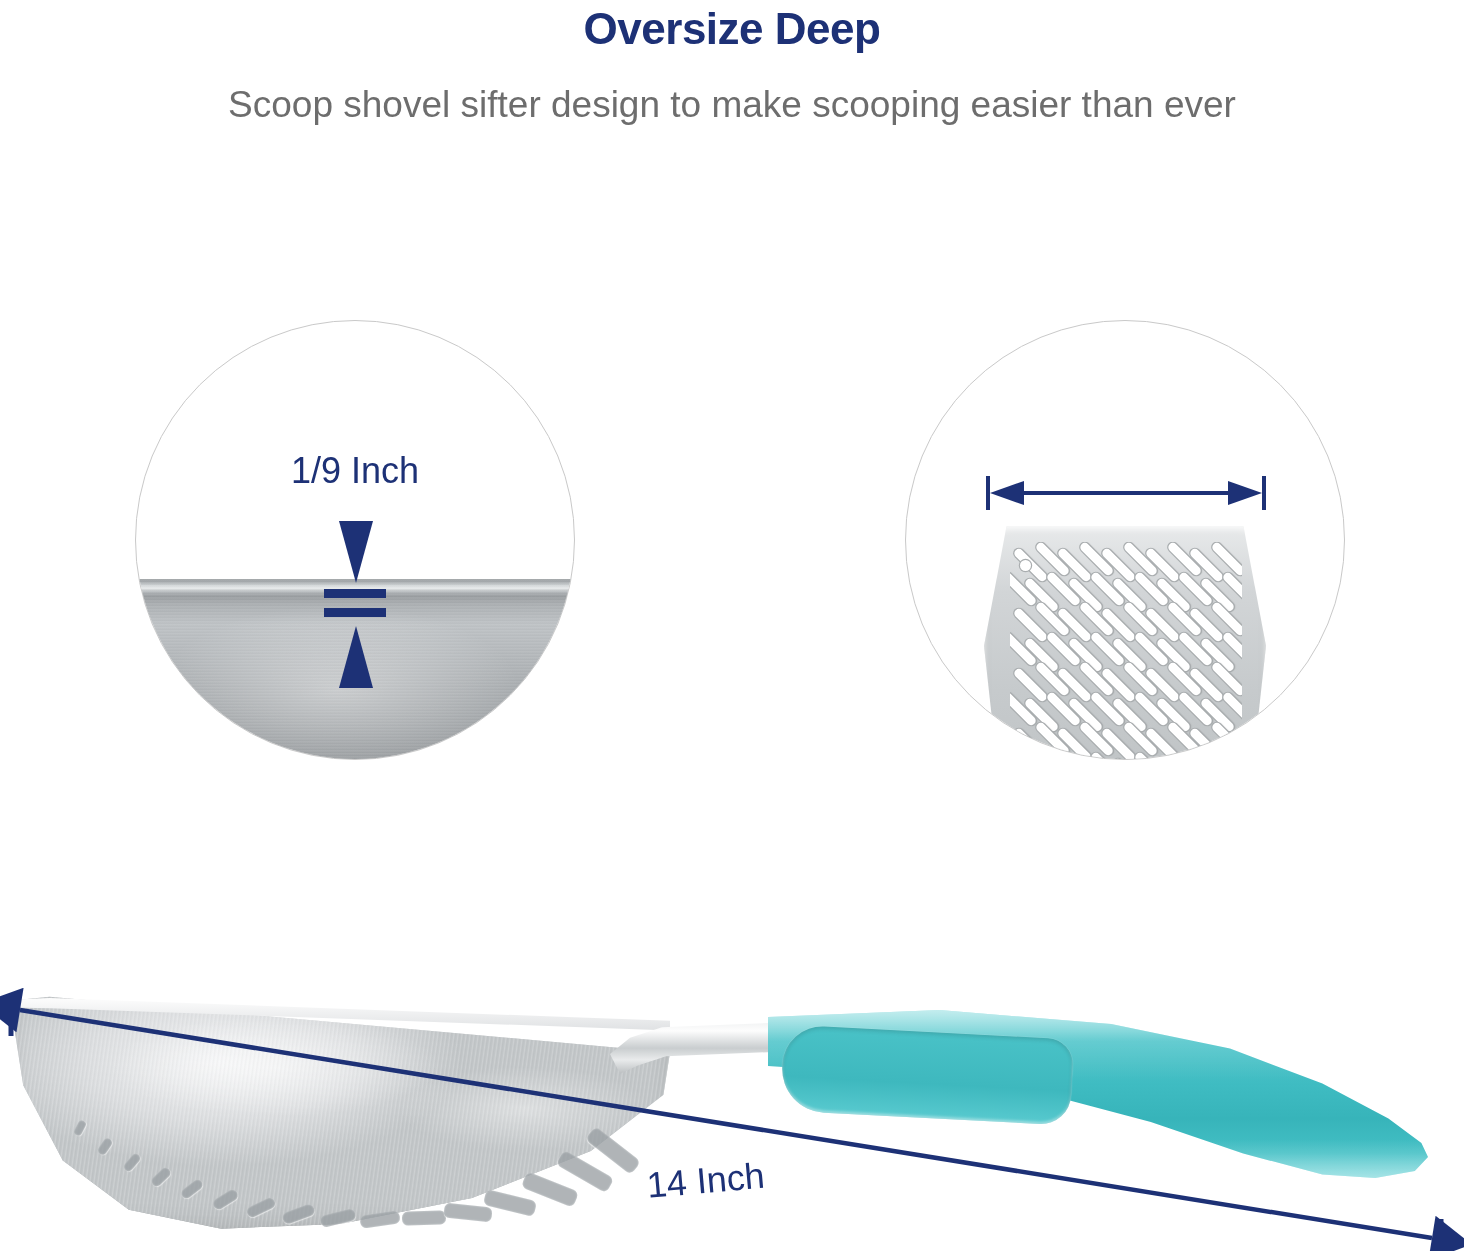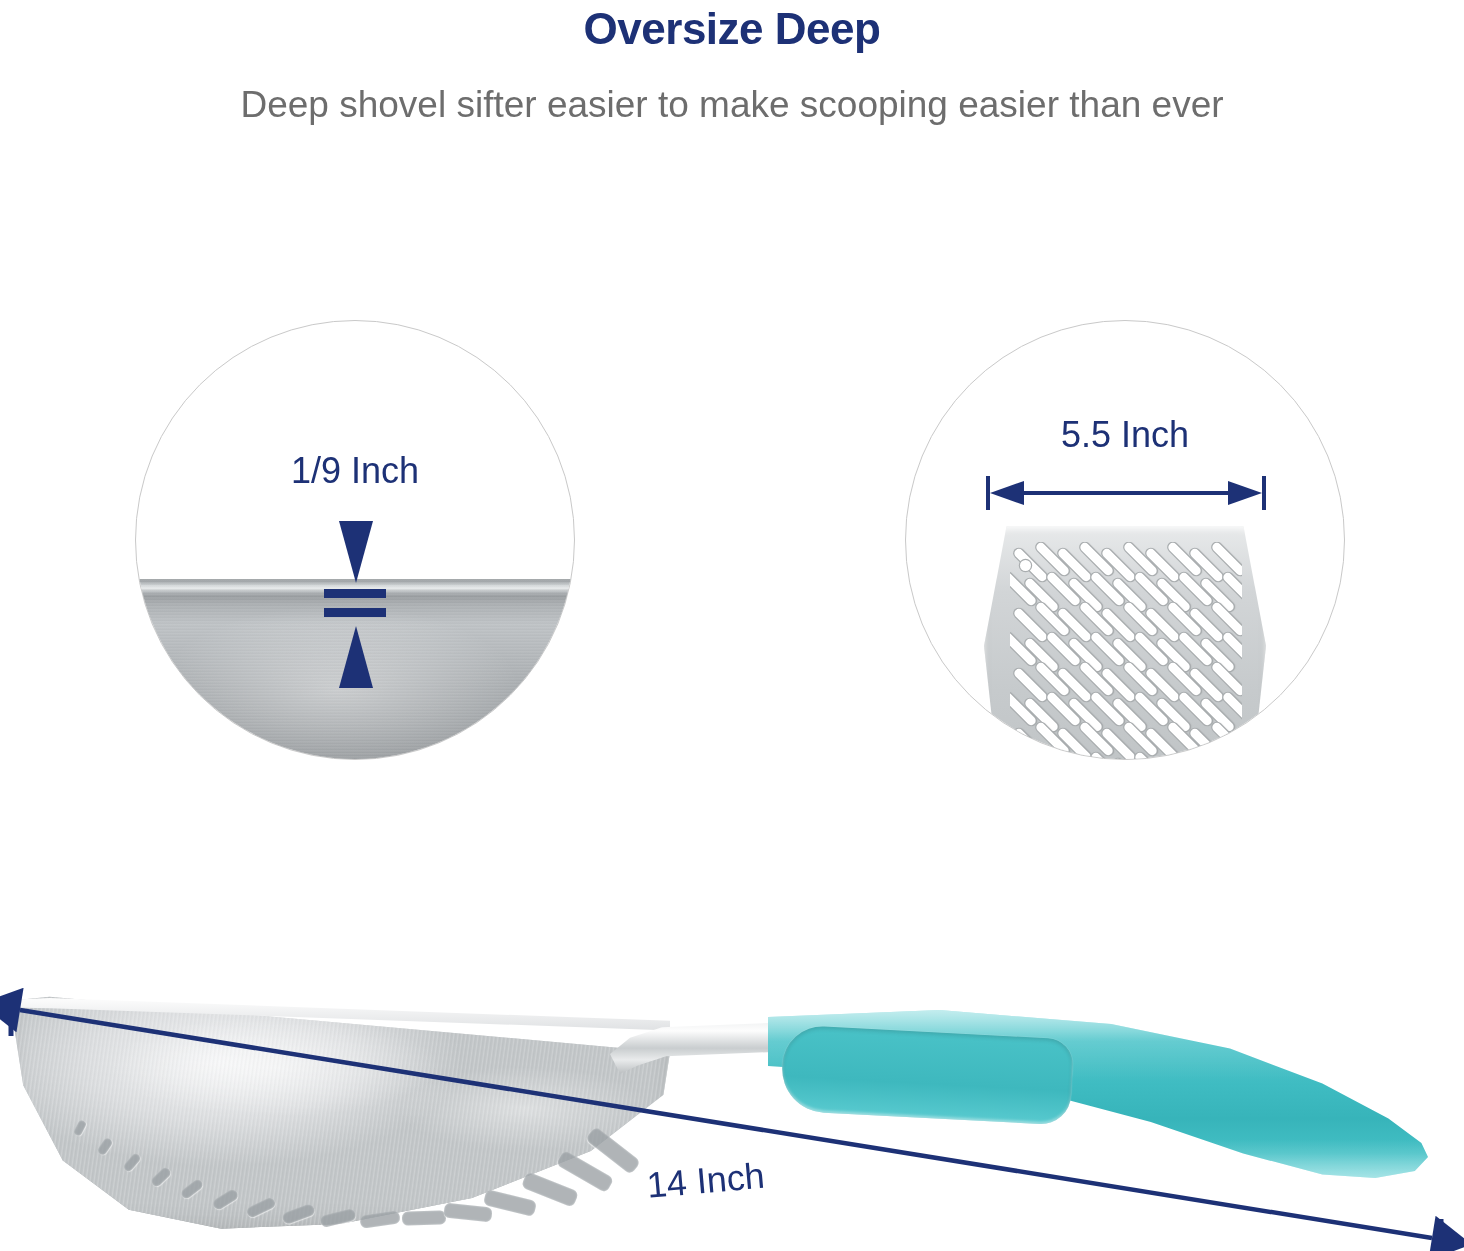--- a/index.html
+++ b/index.html
@@ -350,37 +350,36 @@
     white-space: nowrap;
   }
 </style>
 </head>
 <body>
 
 <div id="page">
 
   <div id="header-title">Oversize Deep</div>
 
-  <div id="header-subtitle">Deep shovel sifter easier to make scooping easier than ever</div>
+  <div id="header-subtitle">Scoop shovel sifter design to make scooping easier than ever</div>
 
   <div class="detail-circle" id="circle-thickness">
 
     <div class="circle-caption" id="thickness-caption">1/9 Inch</div>
 
     <div id="metal-slab"></div>
 
     <span class="tri-down" style="left:203px; top:200px;"></span>
     <span class="thickness-bar" style="left:188px; top:268px;"></span>
     <span class="thickness-bar" style="left:188px; top:287px;"></span>
     <span class="tri-up" style="left:203px; top:305px;"></span>
   </div>
 
   <div class="detail-circle" id="circle-width">
 
-    <div class="circle-caption" id="width-caption">5.5 Inch</div>
 
     <div id="width-dim">
       <span class="dim-tick left"></span>
       <span class="dim-tick right"></span>
       <span class="dim-line"></span>
       <span class="dim-arrow-left"></span>
       <span class="dim-arrow-right"></span>
     </div>
 
     <div id="scoop-head">

